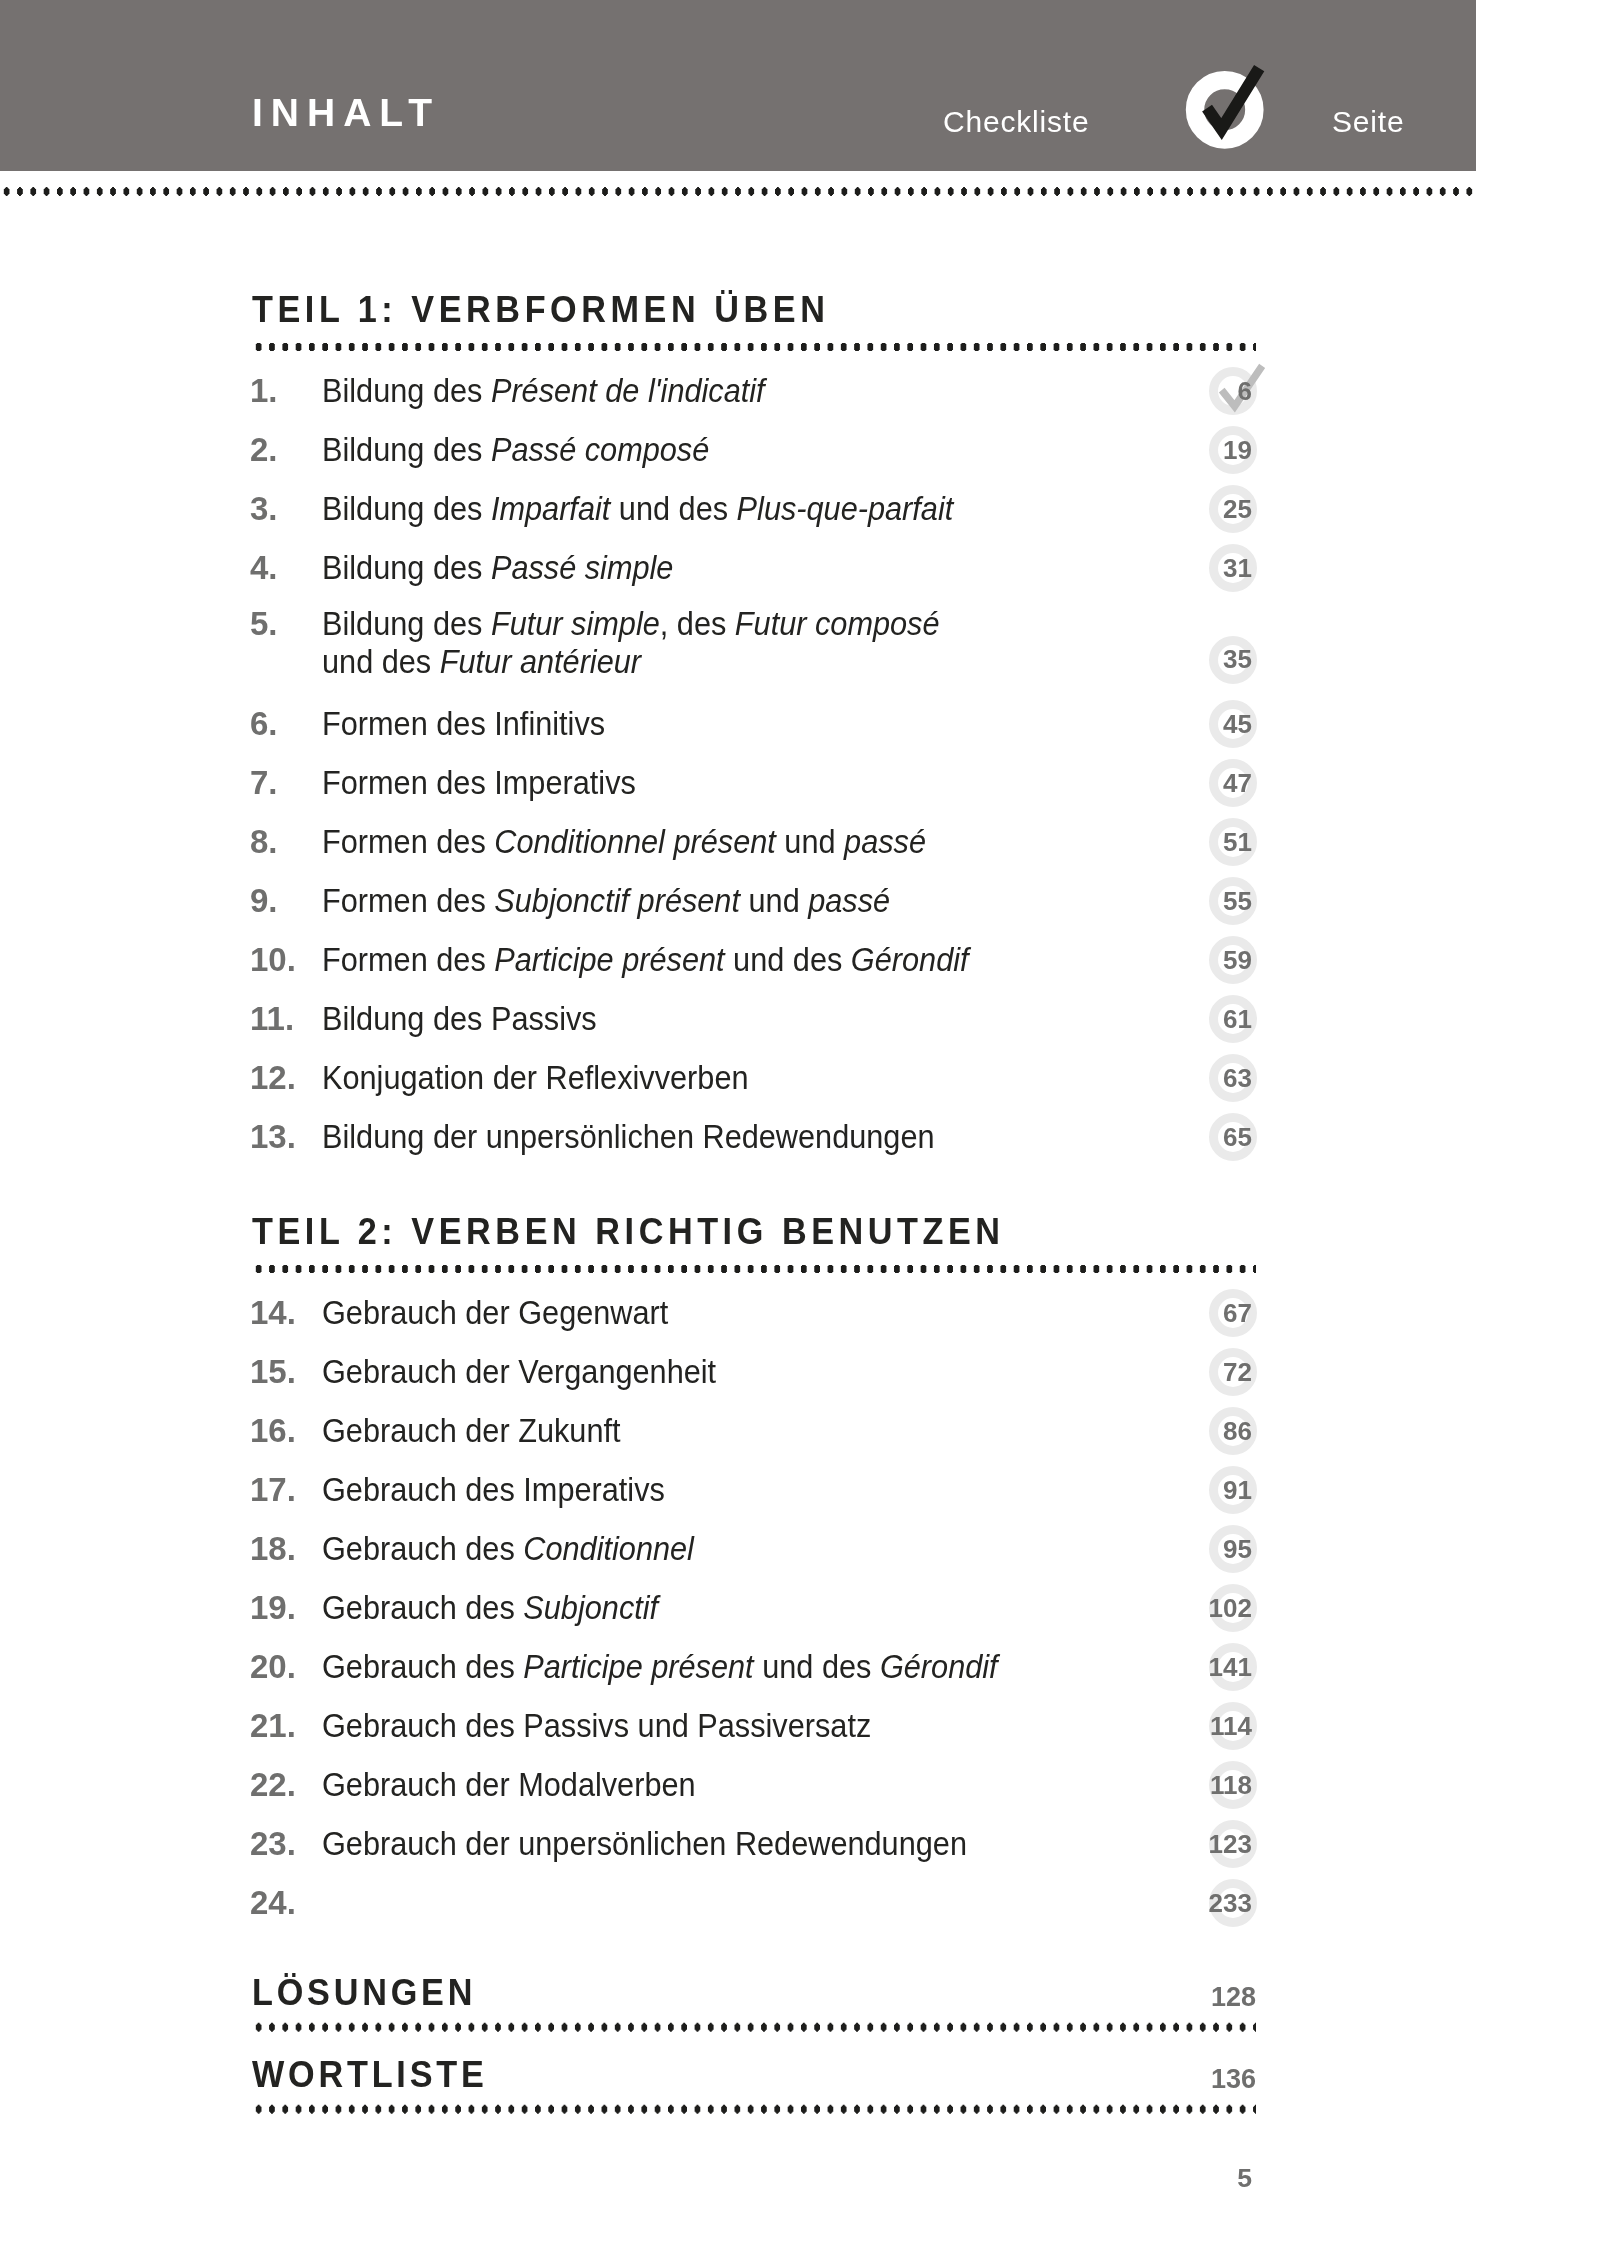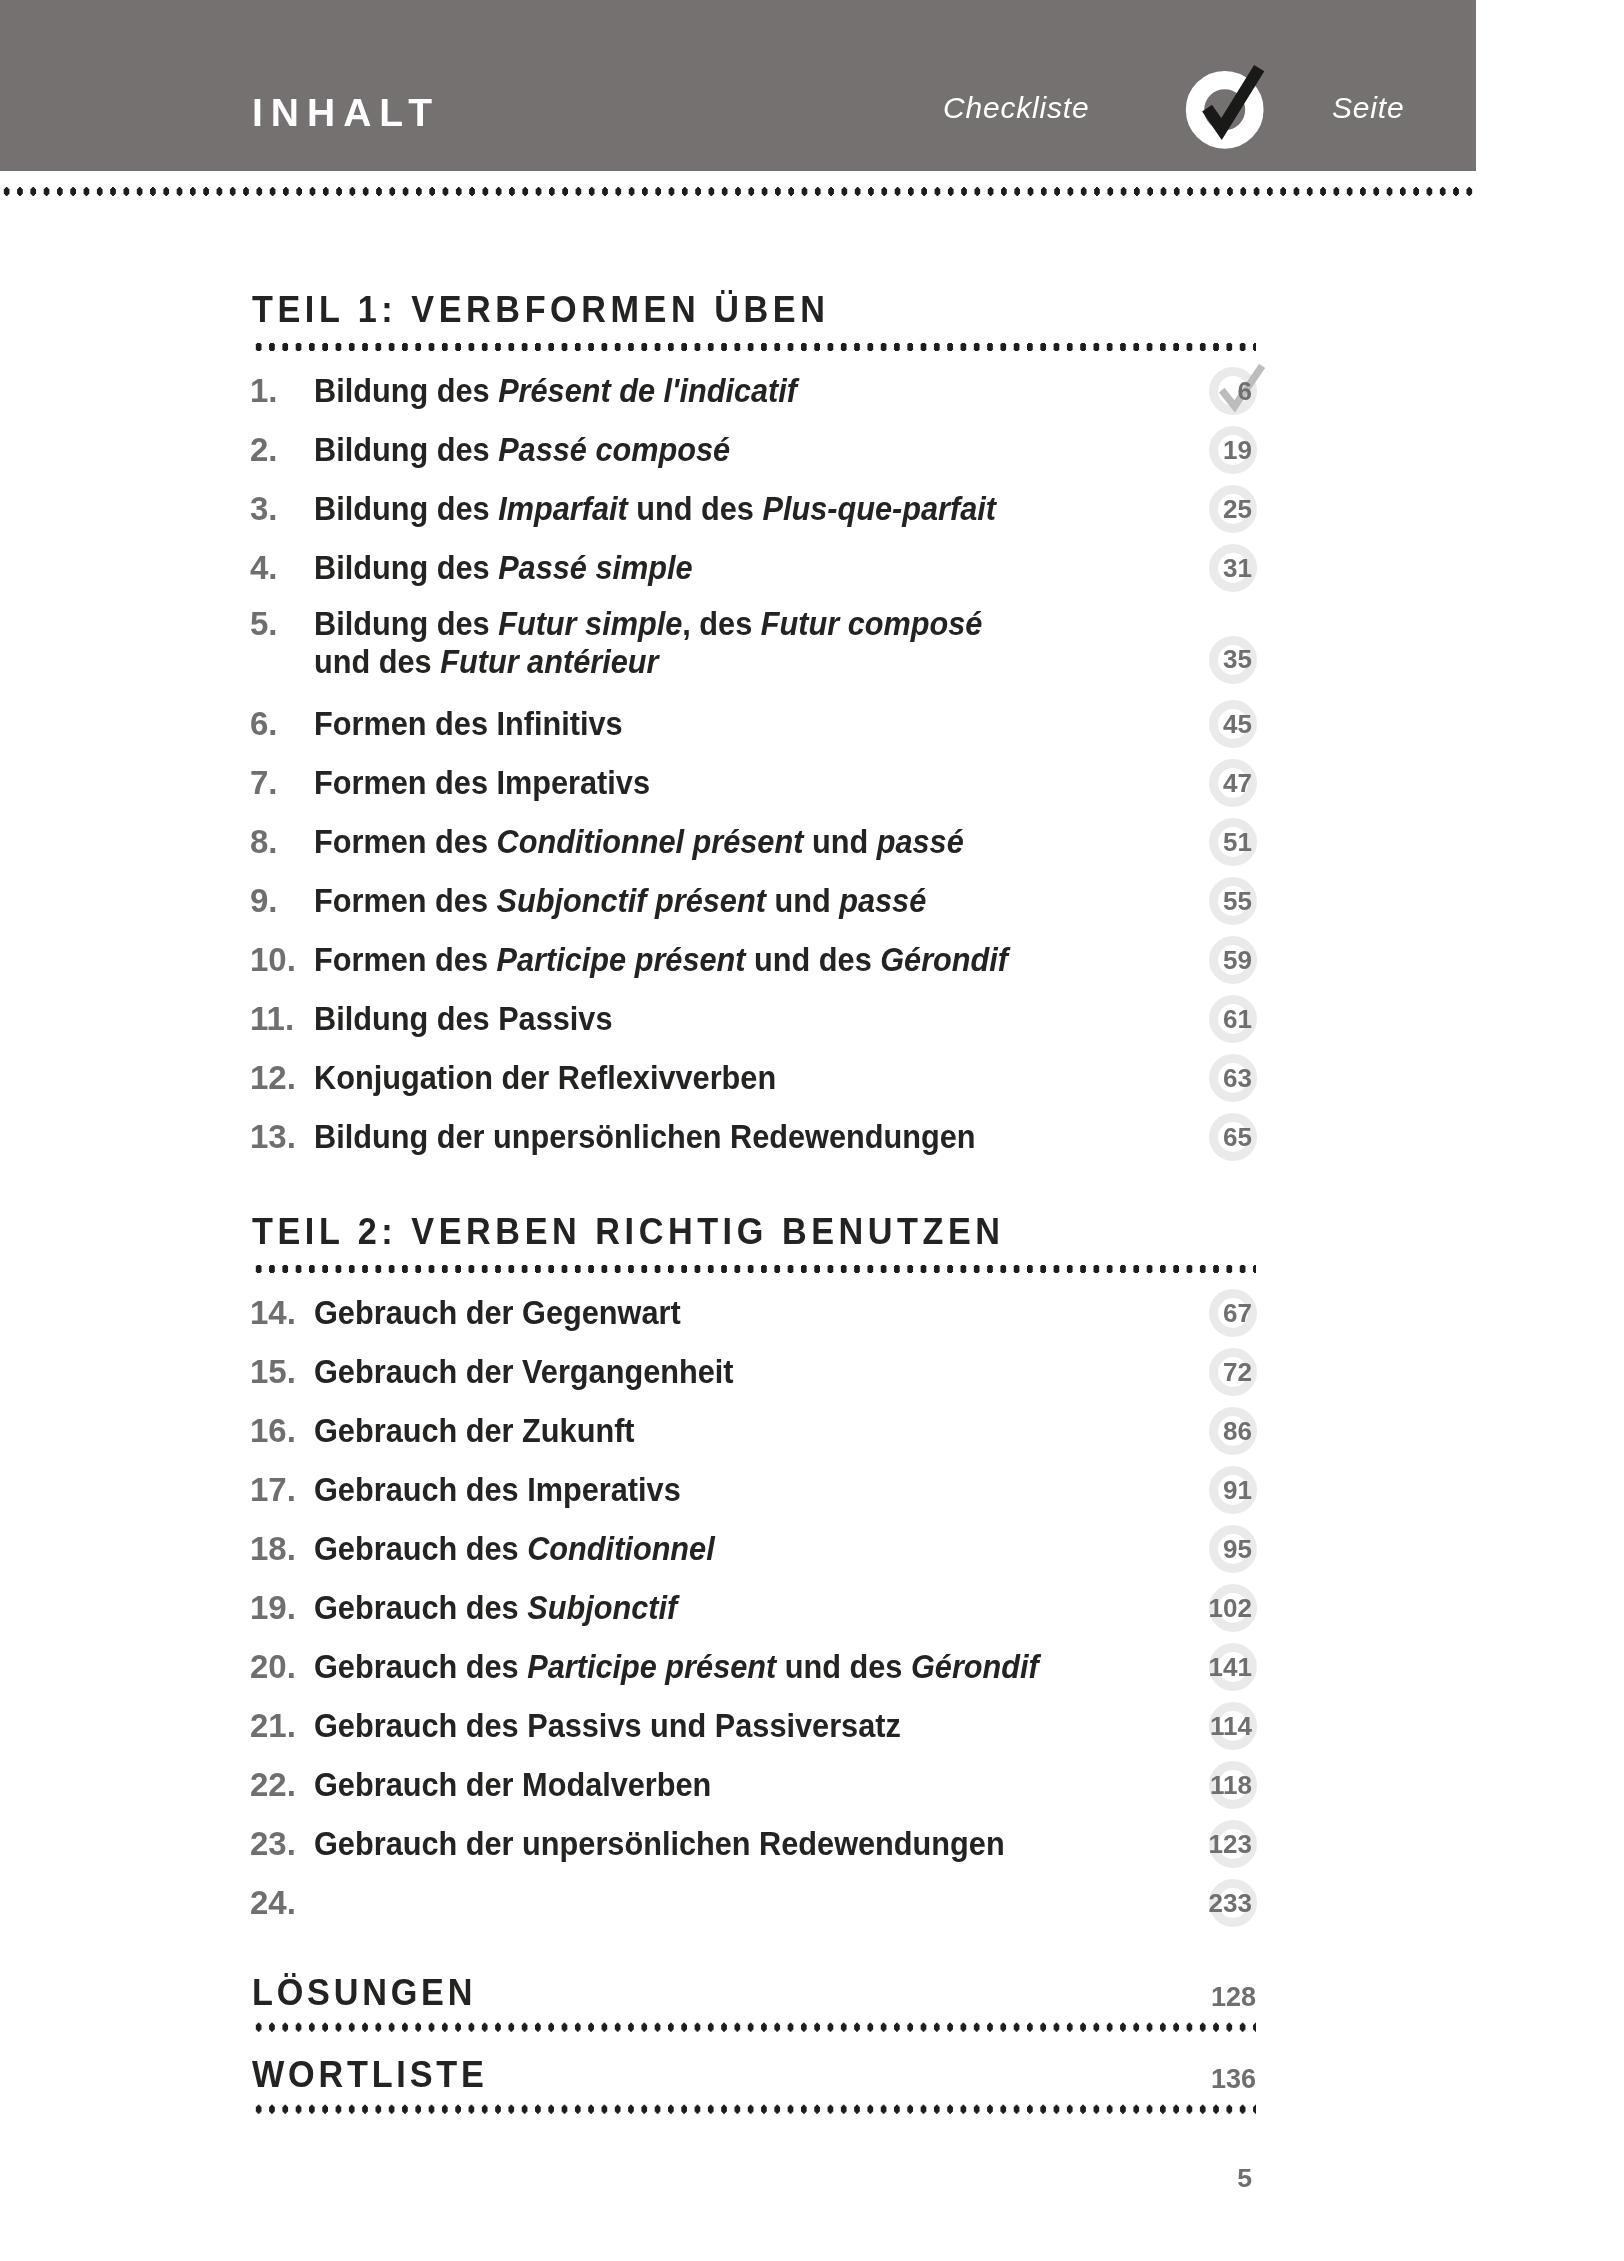--- a/index.html
+++ b/index.html
@@ -21,23 +21,23 @@
   }
 
   
   .bar{position:absolute;top:0;left:0;right:0;height:171px;background:var(--header-bg);}
   .bar-title{
     position:absolute;left:252px;top:93px;
     font-size:39px;font-weight:700;letter-spacing:8px;
     line-height:1;color:var(--header-fg);
   }
   .bar-label{
-    position:absolute;top:93px;
+    position:absolute;top:107px;
     font-size:30px;font-weight:300;letter-spacing:0.8px;
-    line-height:1;color:var(--header-fg);font-style:italic;
+    line-height:1;color:var(--header-fg);
   }
   .bar-label.checkliste{left:943px;}
   .bar-label.seite{left:1332px;}
   .badge{position:absolute;left:1183px;top:63px;width:85px;height:92px;}
   .badge svg{display:block;width:85px;height:92px;}
   .badge-ring{fill:none;stroke:var(--header-fg);stroke-width:23;}
   .badge-check{fill:none;stroke:#191917;stroke-width:15;}
 
   
   .dots{
@@ -65,22 +65,22 @@
 
   
   .row{position:relative;height:59px;}
   .row.two{height:97px;}
   .row-num{
     position:absolute;left:250px;top:50%;transform:translateY(-50%);
     font-size:33px;font-weight:700;line-height:38px;color:var(--muted);
   }
   .two .row-num{top:8px;transform:none;}
   .row-text{
-    position:absolute;left:314px;top:50%;transform:translateY(-50%);
-    font-size:33px;font-weight:700;color:var(--text);
+    position:absolute;left:322px;top:50%;transform:translateY(-50%);
+    font-size:33px;font-weight:400;color:var(--text);
   }
   .two .row-text{top:8px;transform:none;}
   .line{
     display:block;white-space:nowrap;line-height:38px;
     transform:scaleX(.93);transform-origin:left center;
   }
   .line i{font-style:italic;}
   .row-ring{
     position:absolute;left:1209px;top:50%;transform:translateY(-50%);
     width:48px;height:48px;box-sizing:border-box;

